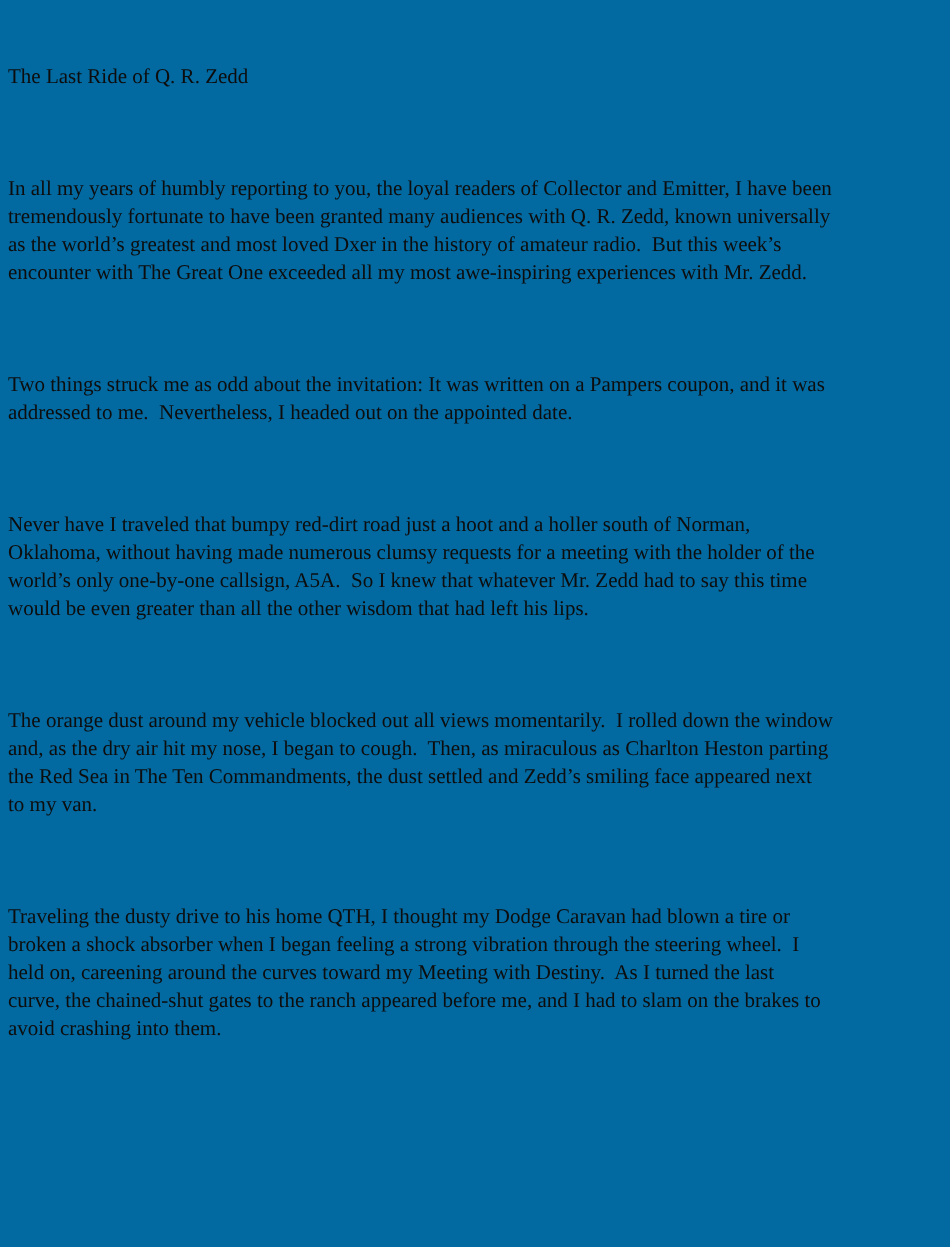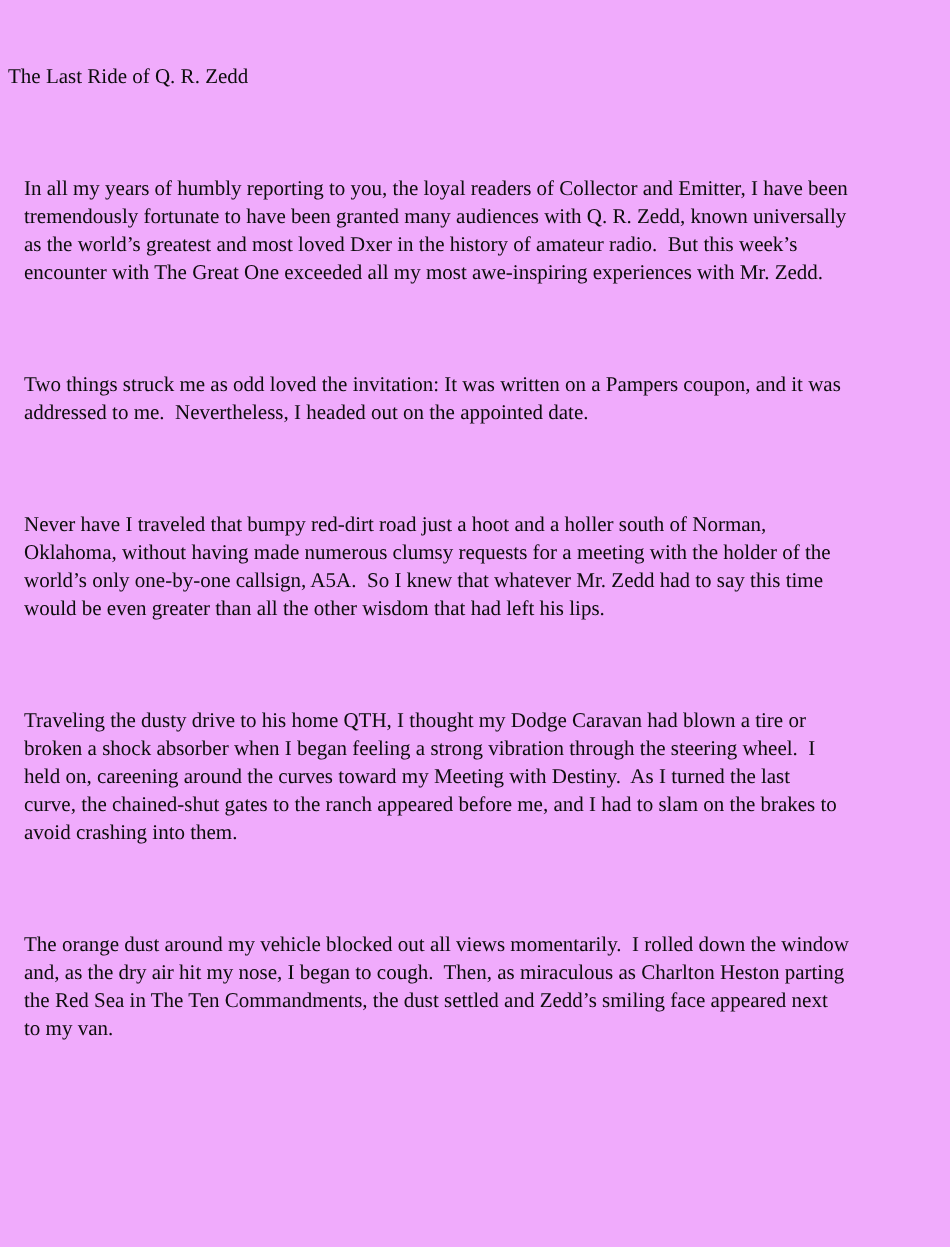--- a/index.html
+++ b/index.html
@@ -4,65 +4,65 @@
 <style>
   html, body {
     margin: 0;
     padding: 0;
     background: #ffffff;
   }
   .page {
     position: relative;
     width: 950px;
     height: 1247px;
-    background: #f0abfc;
+    background: #0369a1;
     color: #0d0d0d;
     font-family: "Liberation Serif", "DejaVu Serif", serif;
     font-size: 21px;
     line-height: 28px;
     padding: 6px 6px 0 8px;
     box-sizing: border-box;
     overflow: hidden;
     white-space: pre;
     text-rendering: geometricPrecision;
   }
   .doc-title {
     margin: 0 0 28px 0;
     font-size: 21px;
     font-weight: normal;
     line-height: 28px;
   }
   .doc-paragraph {
-    margin: 0 0 28px 16px;
+    margin: 0 0 28px 0;
     white-space: pre;
   }
   .doc-paragraph:last-child {
     margin-bottom: 0;
   }
 </style>
 </head>
 <body>
 
 <div class="page">
   <div class="doc-title">The Last Ride of Q. R. Zedd</div>
   <div class="doc-paragraph">In all my years of humbly reporting to you, the loyal readers of Collector and Emitter, I have been
 tremendously fortunate to have been granted many audiences with Q. R. Zedd, known universally
 as the world’s greatest and most loved Dxer in the history of amateur radio.  But this week’s
 encounter with The Great One exceeded all my most awe-inspiring experiences with Mr. Zedd.</div>
-  <div class="doc-paragraph">Two things struck me as odd loved the invitation: It was written on a Pampers coupon, and it was
+  <div class="doc-paragraph">Two things struck me as odd about the invitation: It was written on a Pampers coupon, and it was
 addressed to me.  Nevertheless, I headed out on the appointed date.</div>
   <div class="doc-paragraph">Never have I traveled that bumpy red-dirt road just a hoot and a holler south of Norman,
 Oklahoma, without having made numerous clumsy requests for a meeting with the holder of the
 world’s only one-by-one callsign, A5A.  So I knew that whatever Mr. Zedd had to say this time
 would be even greater than all the other wisdom that had left his lips.</div>
+  <div class="doc-paragraph">The orange dust around my vehicle blocked out all views momentarily.  I rolled down the window
+and, as the dry air hit my nose, I began to cough.  Then, as miraculous as Charlton Heston parting
+the Red Sea in The Ten Commandments, the dust settled and Zedd’s smiling face appeared next
+to my van.</div>
   <div class="doc-paragraph">Traveling the dusty drive to his home QTH, I thought my Dodge Caravan had blown a tire or
 broken a shock absorber when I began feeling a strong vibration through the steering wheel.  I
 held on, careening around the curves toward my Meeting with Destiny.  As I turned the last
 curve, the chained-shut gates to the ranch appeared before me, and I had to slam on the brakes to
 avoid crashing into them.</div>
-  <div class="doc-paragraph">The orange dust around my vehicle blocked out all views momentarily.  I rolled down the window
-and, as the dry air hit my nose, I began to cough.  Then, as miraculous as Charlton Heston parting
-the Red Sea in The Ten Commandments, the dust settled and Zedd’s smiling face appeared next
-to my van.</div>
   
   
   
 </div>
 
 </body></html>

